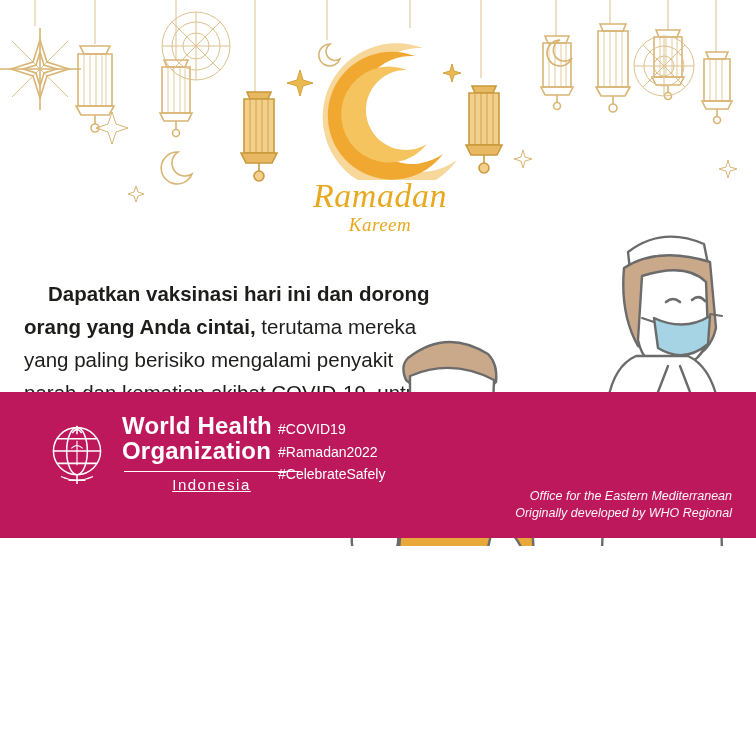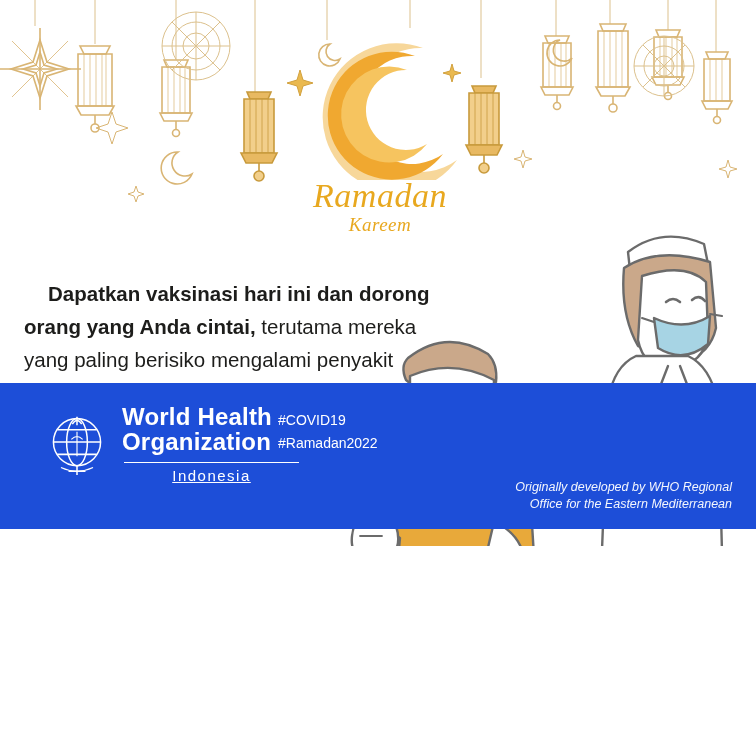--- a/index.html
+++ b/index.html
@@ -66,22 +66,22 @@
   .message b { font-weight:bold;margin-left:24px; }
 
   
   .illustration {
     position:absolute; right:0; top:170px; width:420px; height:450px;
     pointer-events:none;
   }
 
   
   .footer {
-    position:absolute; left:0; bottom:17px; width:756px; height:146px;
-    background:#1d4ed8;
+    position:absolute; left:0; bottom:8px; width:756px; height:146px;
+    background:#be185d;
   }
   .who-logo {
     position:absolute; left:44px; top:22px;
     display:flex; align-items:center; gap:12px;
   }
   .who-emblem { width:66px; height:66px; }
   .who-text {
     color:#ffffff;
     line-height:1.04;
   }
@@ -350,21 +350,22 @@
           <div class="l1">World Health</div>
           <div class="l2">Organization</div>
         </div>
         <div class="who-country">Indonesia</div>
       </div>
     </div>
 
     <div class="hashtags">
       <div>#COVID19</div>
       <div>#Ramadan2022</div>
+      <div>#CelebrateSafely</div>
     </div>
 
     <div class="credit">
+      <div>Office for the Eastern Mediterranean</div>
       <div>Originally developed by WHO Regional</div>
-      <div>Office for the Eastern Mediterranean</div>
     </div>
   </div>
 
 </div>
 
 </body></html>

